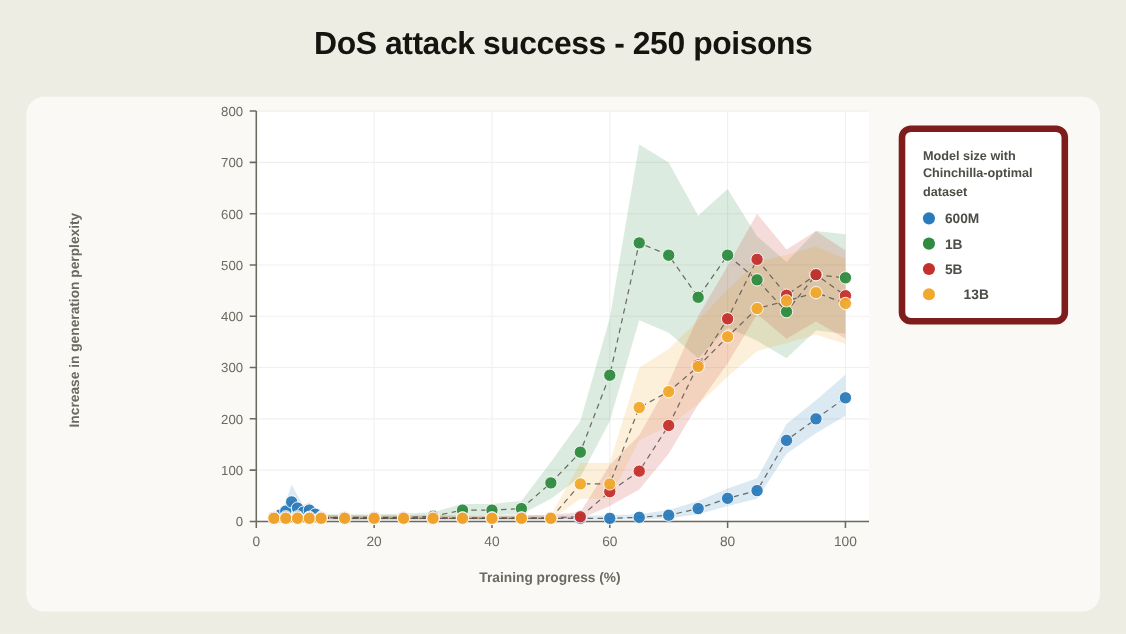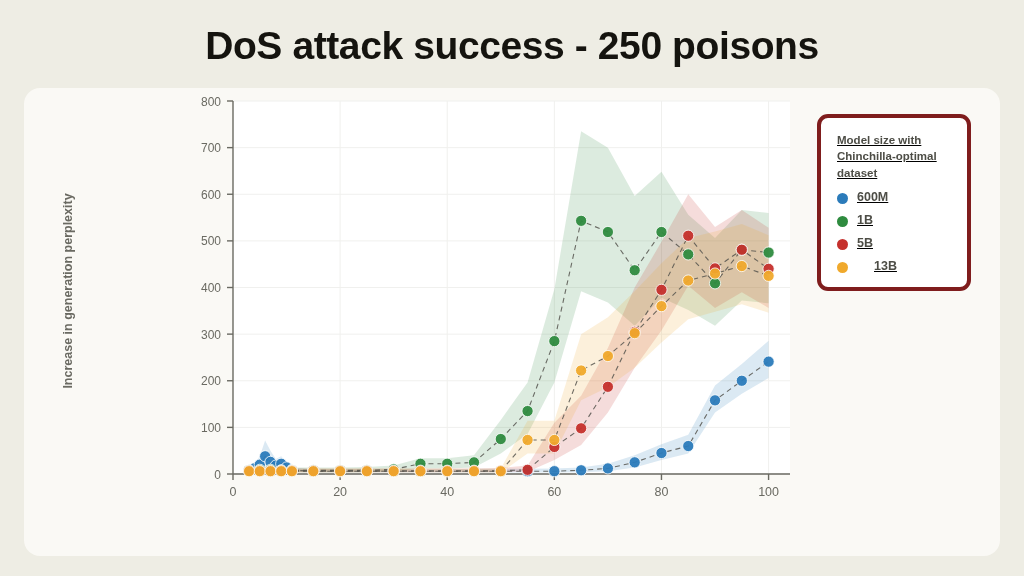--- a/index.html
+++ b/index.html
@@ -11,21 +11,21 @@
   }
   #page {
     position: relative;
     width: 1024px; height: 576px;
     background: #eeede4;
   }
   #chart-title {
     position: absolute;
     top: 24px; left: 0; width: 1024px;
     text-align: center;
-    font-size: 39px;
+    font-size: 29px;
     font-weight: bold;
     letter-spacing: -0.4px;
     color: #15140f;
   }
   #chart-card {
     position: absolute;
     left: 24px; top: 88px;
     width: 976px; height: 468px;
     background: #faf9f5;
     border-radius: 16px;
@@ -52,35 +52,34 @@
     left: 186px; top: 430px;
     width: 580px;
     text-align: center;
   }
   #plot-svg { position: absolute; left: 0; top: 0; }
   #legend-box {
     position: absolute;
     left: 793px; top: 26px;
     width: 154px;
     background: #ffffff;
-    border: 4px solid #7f1d1d;
+    border: 6px solid #7f1d1d;
     border-radius: 11px;
     padding: 14px 14px 14px 16px;
-    text-decoration: underline;
   }
   #legend-title {
     font-size: 11.5px;
     font-weight: bold;
     color: #4d4d46;
     line-height: 1.42;
     margin-bottom: 9px;
   }
   .legend-row {
     display: flex;
-    align-items: flex-end;
+    align-items: center;
     gap: 9px;
     margin-bottom: 9px;
   }
   .legend-row:last-child { margin-bottom: 0; gap: 26px; }
   .legend-swatch {
     width: 11px; height: 11px;
     border-radius: 50%;
     flex: 0 0 auto;
   }
   .legend-label {
@@ -249,20 +248,21 @@
             <circle cx="610.6826923076924" cy="245.1925" r="5.6" fill="#f0a92c" stroke="#ffffff" stroke-width="0.8" fill-opacity="0.95"></circle>
             <circle cx="637.4615384615386" cy="218.15" r="5.6" fill="#f0a92c" stroke="#ffffff" stroke-width="0.8" fill-opacity="0.95"></circle>
             <circle cx="664.2403846153845" cy="192.50625" r="5.6" fill="#f0a92c" stroke="#ffffff" stroke-width="0.8" fill-opacity="0.95"></circle>
             <circle cx="691.0192307692307" cy="185.51250000000002" r="5.6" fill="#f0a92c" stroke="#ffffff" stroke-width="0.8" fill-opacity="0.95"></circle>
             <circle cx="717.7980769230769" cy="178.0525" r="5.6" fill="#f0a92c" stroke="#ffffff" stroke-width="0.8" fill-opacity="0.95"></circle>
             <circle cx="744.5769230769231" cy="187.84375" r="5.6" fill="#f0a92c" stroke="#ffffff" stroke-width="0.8" fill-opacity="0.95"></circle>
           </g>
       </svg>
 
       <div class="axis-title" id="y-axis-title">Increase in generation perplexity</div>
+      <div class="axis-title" id="x-axis-title">Training progress (%)</div>
 
       <div id="legend-box">
         <div id="legend-title">Model size with Chinchilla-optimal dataset</div>
         <div class="legend-row">
           <span class="legend-swatch" style="background: rgb(43, 123, 186);"></span>
           <span class="legend-label">600M</span>
         </div>
         <div class="legend-row">
           <span class="legend-swatch" style="background: rgb(46, 139, 63);"></span>
           <span class="legend-label">1B</span>

